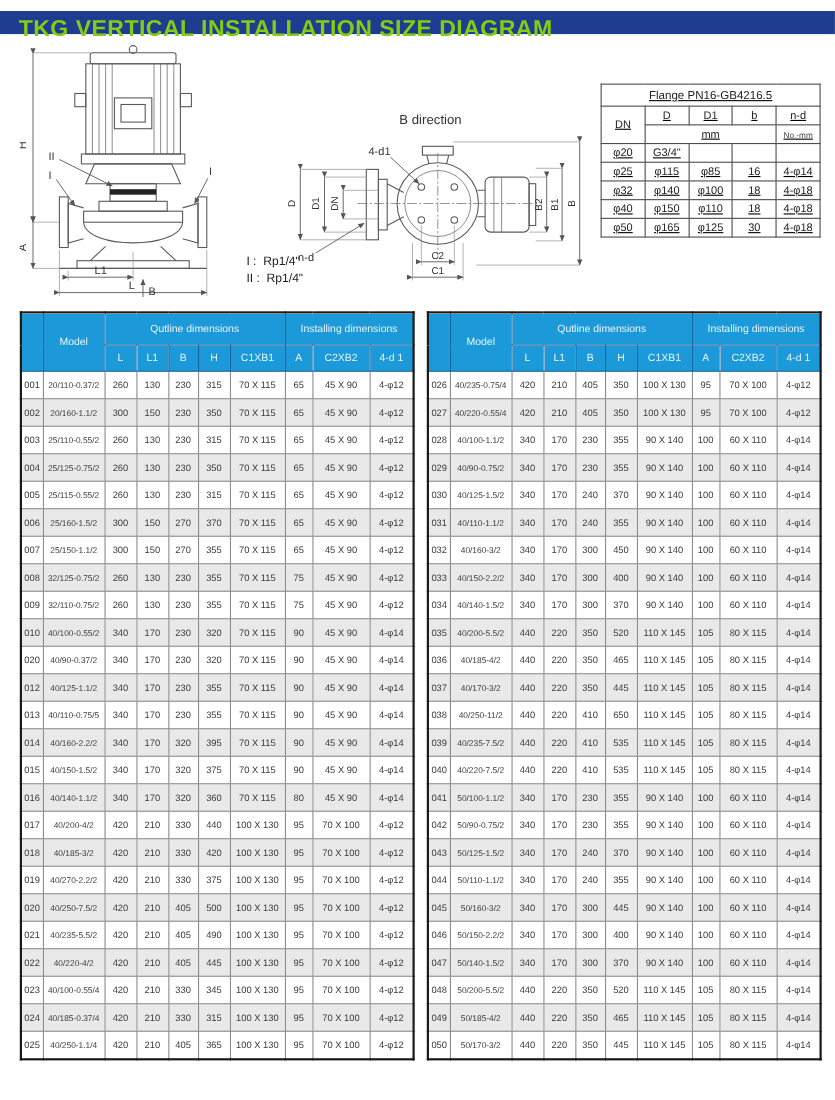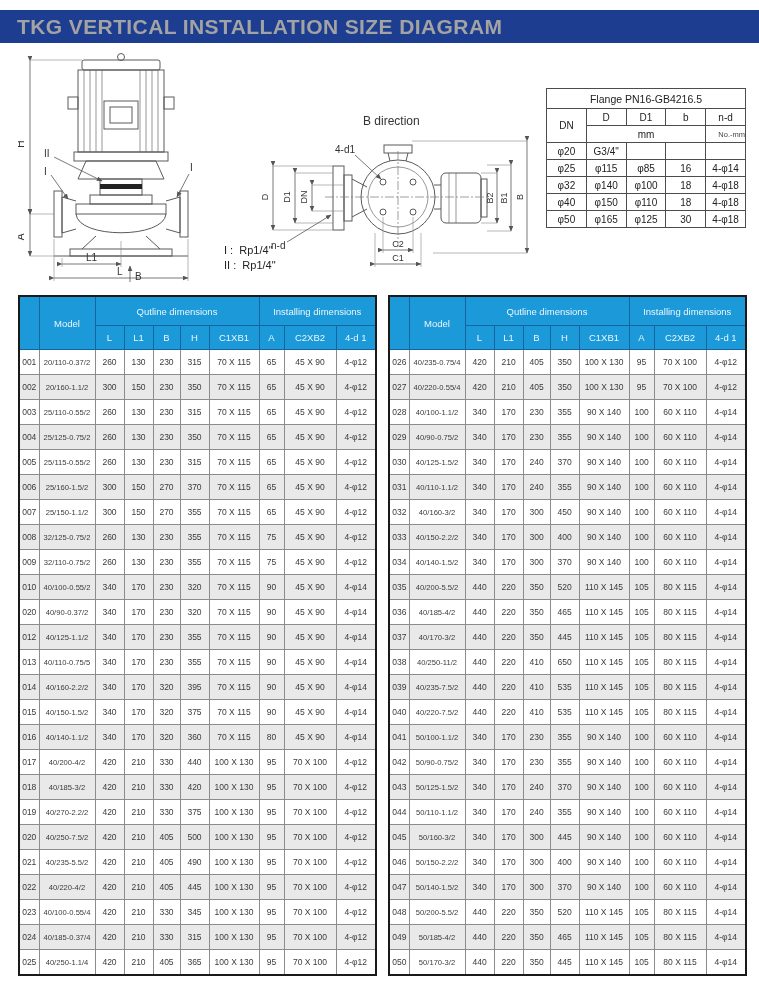--- a/index.html
+++ b/index.html
@@ -3,46 +3,46 @@
 <meta charset="utf-8">
 <style>
   html,body{margin:0;padding:0;}
   body{
     width:759px;height:1000px;background:#ffffff;overflow:hidden;
     font-family:"Liberation Sans","DejaVu Sans",sans-serif;
     position:relative;
   }
   
   .title-bar{
-    margin-top:10px;height:33px;background:#1d3d91;color:#a3a3a3;
+    margin-top:10px;height:21px;background:#1d3d91;color:#84cc16;
     font-size:21px;font-weight:bold;line-height:33px;padding-left:17px;
     letter-spacing:0.4px;
   }
   
   .diagram-section{position:relative;height:250px;}
   .svg-abs{position:absolute;}
   svg text{fill:#333;font-family:"Liberation Sans","DejaVu Sans",sans-serif;}
   .draw{stroke:#5a5a5a;fill:none;stroke-width:1;}
   .draw-thin{stroke:#6a6a6a;fill:none;stroke-width:0.7;}
   .dim{stroke:#555;fill:none;stroke-width:0.8;}
   .ext{stroke:#888;fill:none;stroke-width:0.6;}
   .cl{stroke:#777;fill:none;stroke-width:0.7;stroke-dasharray:9 2 2 2;}
   .notes{
     position:absolute;left:224px;top:200px;font-size:11px;color:#222;
     line-height:15px;white-space:pre;
   }
   
-  .flange-wrap{position:absolute;left:546px;top:45px;}
+  .flange-wrap{position:absolute;left:546px;top:45px;text-decoration:underline;}
   table.flange{border-collapse:collapse;table-layout:fixed;width:200px;background:#fff;}
   table.flange th,table.flange td{
     border:1px solid #4c4c4c;font-size:10px;font-weight:normal;color:#222;
     text-align:center;padding:0;height:16px;overflow:hidden;white-space:nowrap;
   }
   table.flange .ft-title{height:19px;font-size:10.5px;}
-  table.flange .small{font-size:7.5px;color:#444;text-align:right;}
+  table.flange .small{font-size:7.5px;color:#444;}
   
   .tables{display:flex;gap:11px;margin:2px 0 0 18px;}
   table.main{
     border-collapse:collapse;table-layout:fixed;width:357px;
     border:2px solid #1a1a1a;
   }
   table.main th{
     background:#1b99d8;color:#eaf6fd;font-weight:normal;
     border:1px solid #1464a0;font-size:9.5px;padding:0;overflow:hidden;white-space:nowrap;margin-left:31px;
   }

